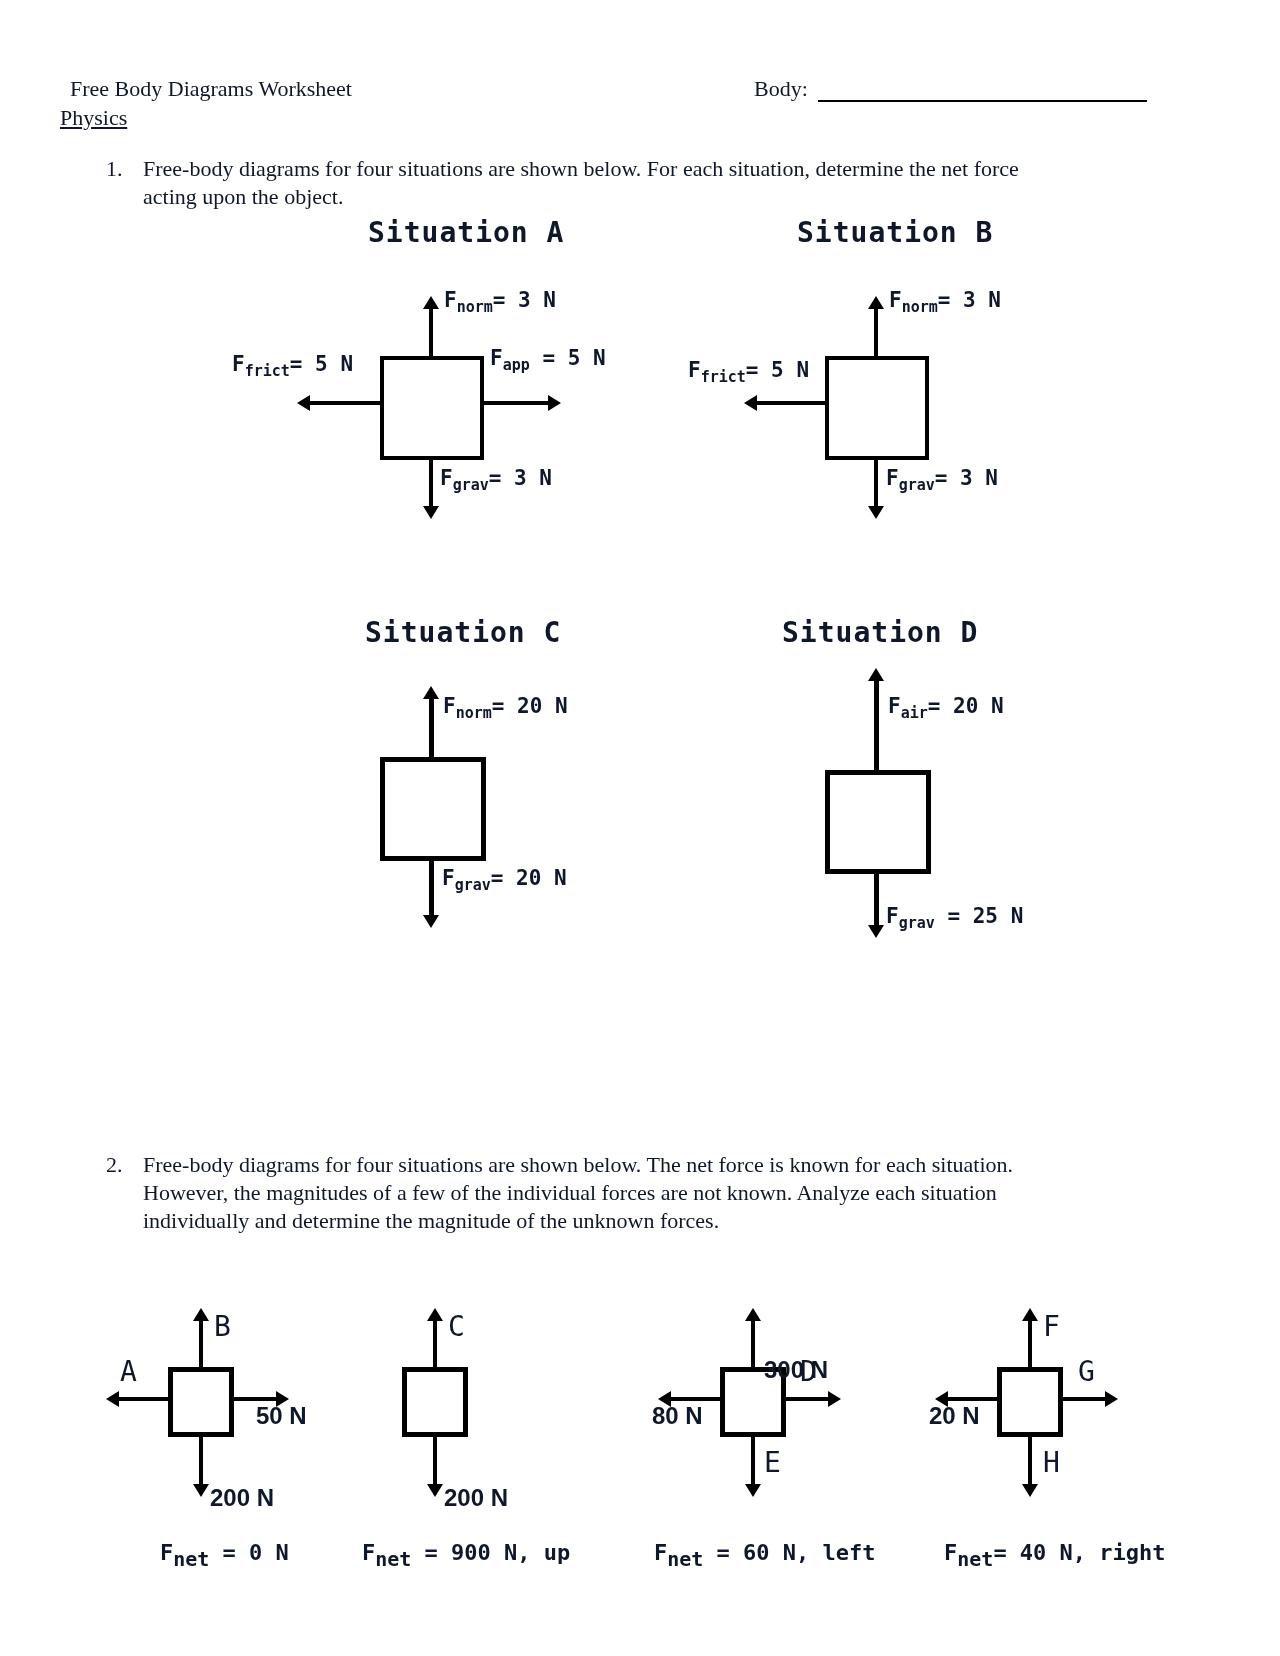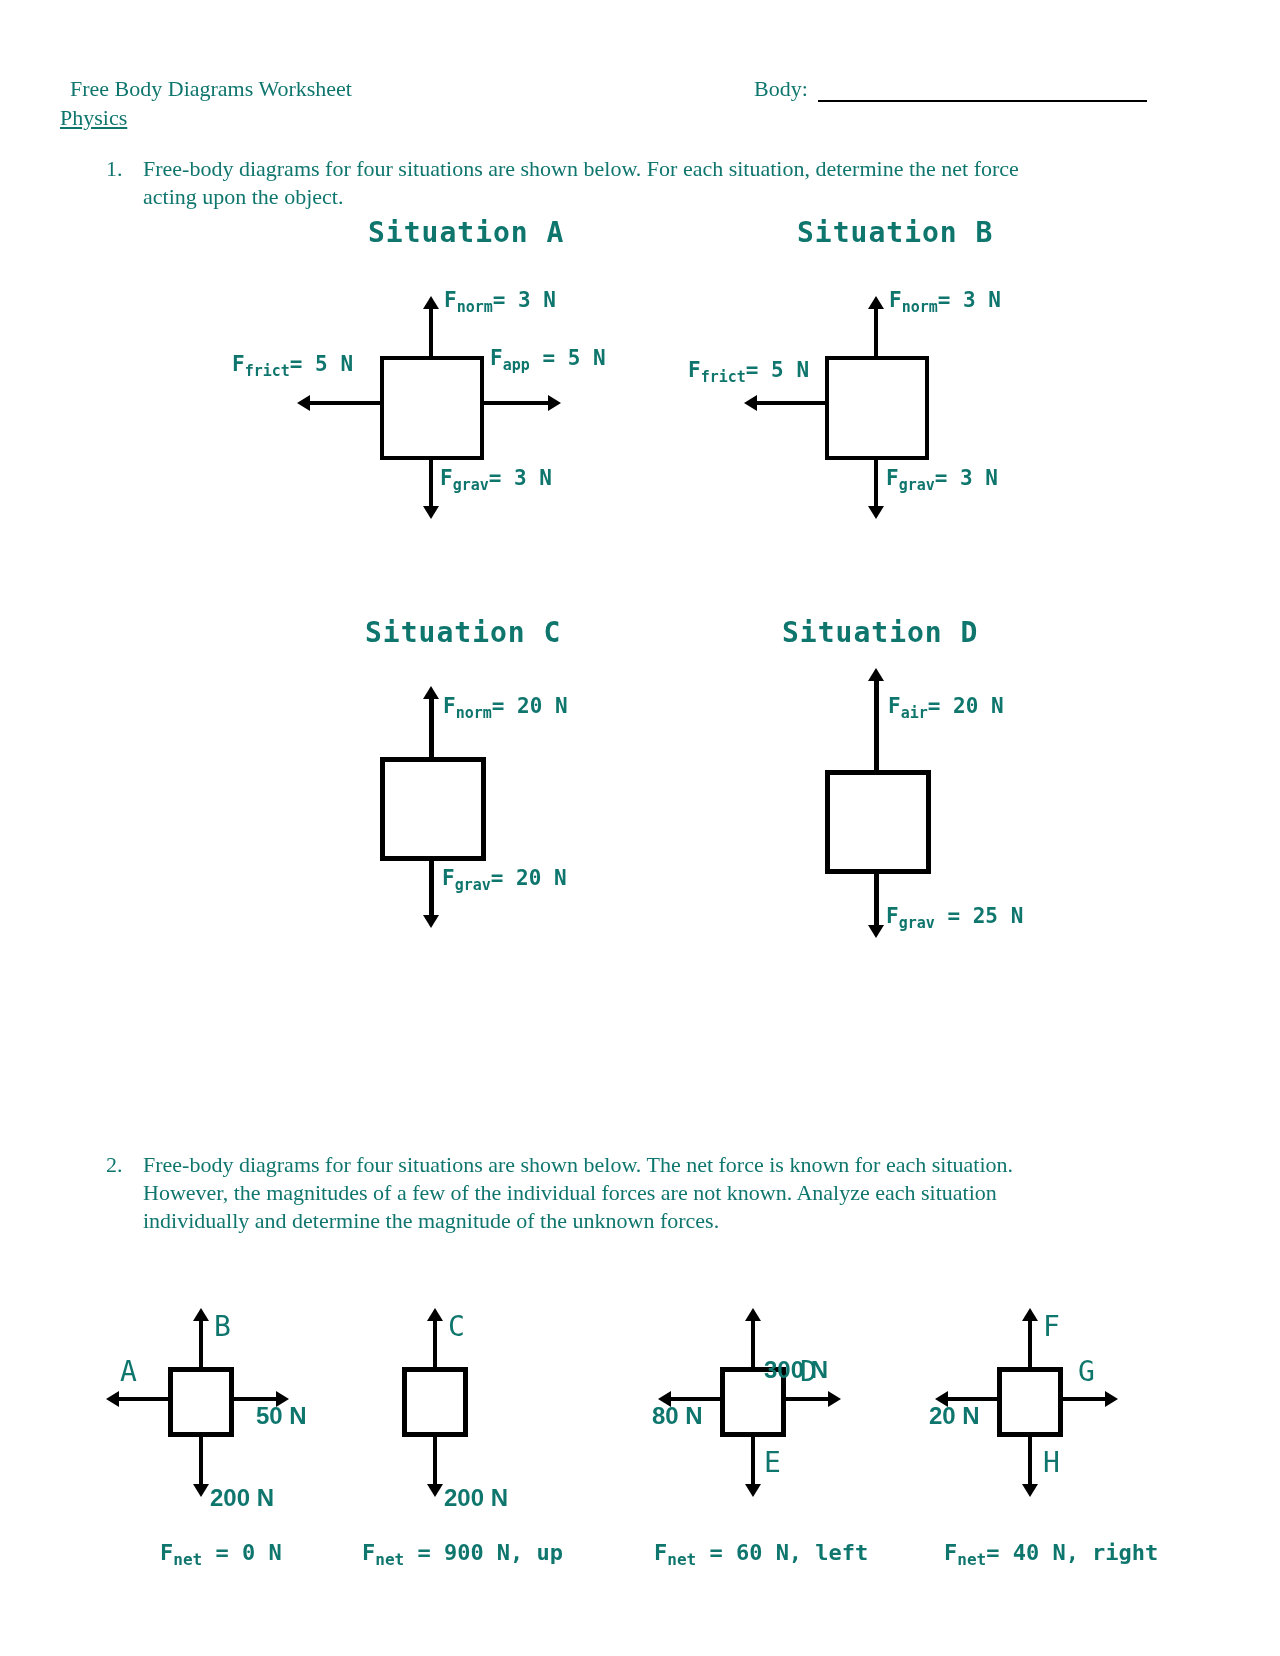--- a/index.html
+++ b/index.html
@@ -1,24 +1,24 @@
 <!DOCTYPE html>
 <html><head>
 <meta charset="utf-8">
 <style>
   html,body { margin:0; padding:0; background:#fff; }
-  .page { position:relative; width:1280px; height:1656px; background:#fff; color:#0f766e;
+  .page { position:relative; width:1280px; height:1656px; background:#fff; color:#0f172a;
           font-family:"Liberation Serif", serif; overflow:hidden; }
   .abs { position:absolute; white-space:nowrap; }
   .serif { font-size:22px; }
   .mono-title { font-family:"DejaVu Sans Mono", monospace; font-weight:bold; font-size:28px; letter-spacing:1px; }
   .flabel { font-family:"DejaVu Sans Mono", monospace; font-weight:bold; font-size:21px; }
   .flabel sub { font-size:15px; line-height:0; vertical-align:-0.32em; }
   .fnet { font-family:"DejaVu Sans Mono", monospace; font-weight:bold; font-size:22px; }
-  .fnet sub { font-size:16px; line-height:0; vertical-align:-0.32em; }
+  .fnet sub { font-size:20px; line-height:0; vertical-align:-0.32em; }
   .qletter { font-family:"DejaVu Sans Mono", monospace; font-weight:normal; font-size:28px; }
   .qnum { font-family:Liberation Sans, sans-serif; font-weight:bold; font-size:24px;margin-top:34px; }
   .box { position:absolute; border:4px solid #000; background:#fff; }
   .box5 { border-width:5px; }
   .shaft { position:absolute; background:#000; }
   .head { position:absolute; width:0; height:0; border-style:solid; }
   .head.up    { border-width:0 8px 13px 8px;  border-color:transparent transparent #000 transparent; }
   .head.down  { border-width:13px 8px 0 8px;  border-color:#000 transparent transparent transparent; }
   .head.left  { border-width:8px 13px 8px 0;  border-color:transparent #000 transparent transparent; }
   .head.right { border-width:8px 0 8px 13px;  border-color:transparent transparent transparent #000; }

